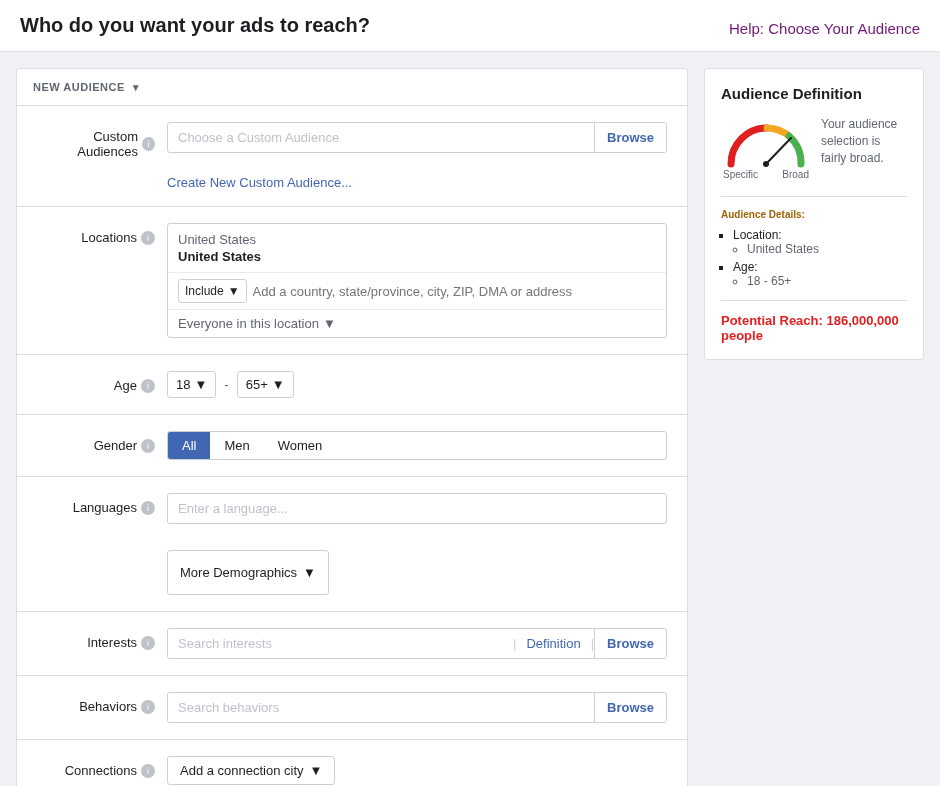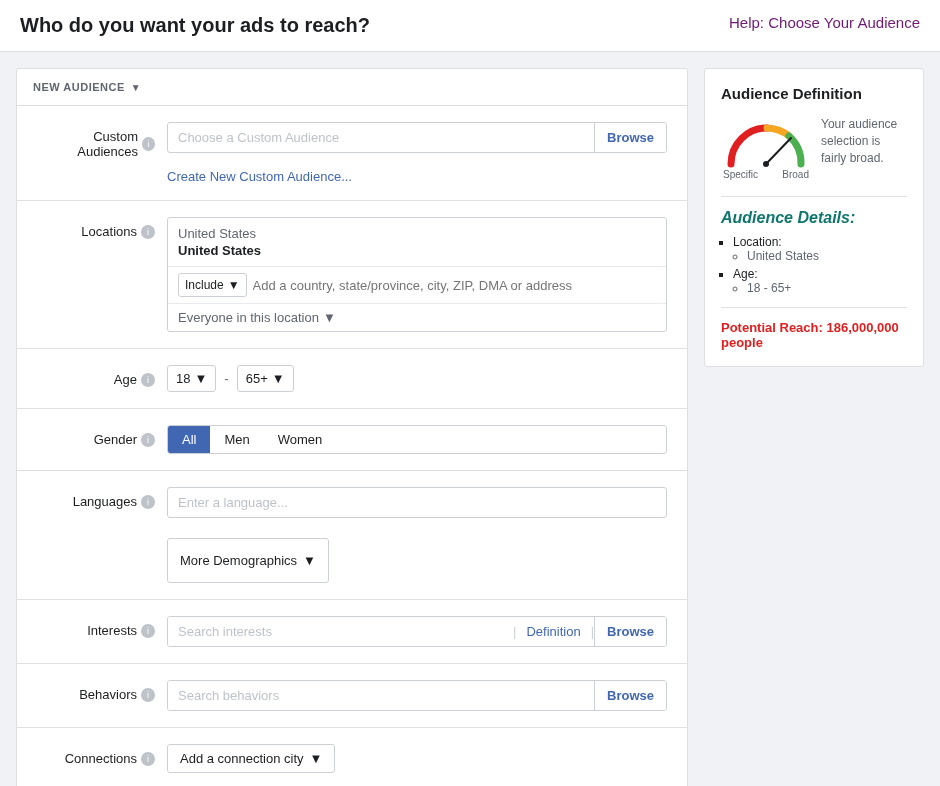--- a/index.html
+++ b/index.html
@@ -1,45 +1,45 @@
 <!DOCTYPE html>
 <html><head>
   <meta charset="utf-8">
   <style>
     * { box-sizing: border-box; margin: 0; padding: 0; }
     body { font-family: -apple-system, BlinkMacSystemFont, 'Helvetica Neue', Arial, sans-serif; font-size: 13px; background: #f0f2f5; color: #1c1e21; }
 
     .page-wrapper { width: 940px; min-height: 786px; background: #f0f2f5; }
 
-    .page-header { background: #fff; padding: 14px 20px; border-bottom: 1px solid #dddfe2; display: flex; justify-content: space-between; align-items: flex-start; }
+    .page-header { background: #fff; padding: 14px 20px; border-bottom: 1px solid #dddfe2; display: flex; justify-content: space-between; align-items: flex-end; }
     .page-title { font-size: 20px; font-weight: 600; color: #1c1e21; }
     .help-link { color: #701a75; font-size: 15px; text-decoration: none; }
 
     .content-area { display: flex; padding: 16px; gap: 16px; }
 
     .main-panel { flex: 1; background: #fff; border: 1px solid #dddfe2; border-radius: 3px; }
     .right-panel { width: 220px; }
 
     .audience-section-header { padding: 12px 16px; border-bottom: 1px solid #dddfe2; display: flex; align-items: center; gap: 6px; }
     .new-audience-label { font-size: 11px; font-weight: 700; color: #606770; letter-spacing: 0.5px; text-transform: uppercase; }
     .dropdown-arrow { font-size: 10px; color: #606770; }
 
     .form-section { padding: 16px 20px; border-bottom: 1px solid #dddfe2; }
-    .form-row { display: flex; align-items: flex-start; margin-bottom: 10px; }
+    .form-row { display: flex; align-items: flex-start; margin-bottom: 16px; }
     .form-row:last-child { margin-bottom: 0; }
     .form-label { width: 130px; text-align: right; padding-right: 12px; padding-top: 7px; font-size: 13px; color: #1c1e21; display: flex; align-items: center; justify-content: flex-end; gap: 4px; flex-shrink: 0; }
     .info-icon { display: inline-block; width: 14px; height: 14px; border-radius: 50%; background: #bec3c9; color: #fff; font-size: 9px; text-align: center; line-height: 14px; cursor: pointer; }
     .form-control-area { flex: 1; }
 
     .input-with-button { display: flex; border: 1px solid #ccd0d5; border-radius: 3px; overflow: hidden; background: #fff; }
     .input-with-button input { flex: 1; border: none; padding: 7px 10px; font-size: 13px; color: #606770; outline: none; background: transparent; }
     .input-with-button input::placeholder { color: #bec3c9; }
     .browse-btn { padding: 6px 12px; background: #fff; border-left: 1px solid #ccd0d5; border: none; border-left: 1px solid #ccd0d5; color: #4267B2; font-size: 13px; cursor: pointer; font-weight: 600; }
 
-    .create-link { display: block; margin-top: 16px; color: #4267B2; font-size: 13px; text-decoration: none; cursor: pointer; }
+    .create-link { display: block; margin-top: 22px; color: #4267B2; font-size: 13px; text-decoration: none; cursor: pointer; }
 
     .location-box { border: 1px solid #ccd0d5; border-radius: 3px; overflow: hidden; }
     .location-selected { padding: 8px 10px; border-bottom: 1px solid #e9ebee; }
     .location-item-plain { font-size: 13px; color: #606770; }
     .location-item-bold { font-size: 13px; font-weight: 700; color: #1c1e21; margin-top: 2px; }
     .location-input-row { display: flex; align-items: center; padding: 6px 10px; border-bottom: 1px solid #e9ebee; gap: 6px; }
     .include-select { border: 1px solid #ccd0d5; border-radius: 3px; padding: 4px 6px; font-size: 12px; color: #1c1e21; cursor: pointer; background: #fff; display: flex; align-items: center; gap: 4px; }
     .location-input { flex: 1; border: none; outline: none; font-size: 13px; color: #bec3c9; }
     .location-footer { padding: 6px 10px; display: flex; align-items: center; gap: 4px; }
     .everyone-select { font-size: 13px; color: #606770; display: flex; align-items: center; gap: 4px; cursor: pointer; }
@@ -79,21 +79,21 @@
     .audience-def-title { font-size: 15px; font-weight: 600; color: #1c1e21; margin-bottom: 14px; }
 
     .gauge-container { display: flex; align-items: flex-start; gap: 10px; margin-bottom: 16px; }
     .gauge-svg { flex-shrink: 0; }
     .gauge-text { font-size: 12px; color: #606770; line-height: 1.4; }
 
     .gauge-labels { display: flex; justify-content: space-between; font-size: 10px; color: #606770; margin-top: -4px; padding: 0 2px; gap: 17px; }
 
     .divider { border: none; border-top: 1px solid #dddfe2; margin: 12px 0; }
 
-    .audience-details-title { font-size: 16px; font-weight: 700; color: #0f766e; margin-bottom: 8px; font-style: italic; }
+    .audience-details-title { font-size: 10px; font-weight: 700; color: #a16207; margin-bottom: 8px; }
     .audience-details-list { padding-left: 12px; }
     .audience-details-list li { font-size: 12px; color: #1c1e21; margin-bottom: 4px; list-style: square; }
     .audience-details-sub { padding-left: 14px; }
     .audience-details-sub li { list-style: circle; font-size: 12px; color: #606770; }
 
     .potential-reach { font-size: 13px; color: #e02020; margin-top: 12px; font-weight: 600; }
   </style>
 </head>
 <body>
 

